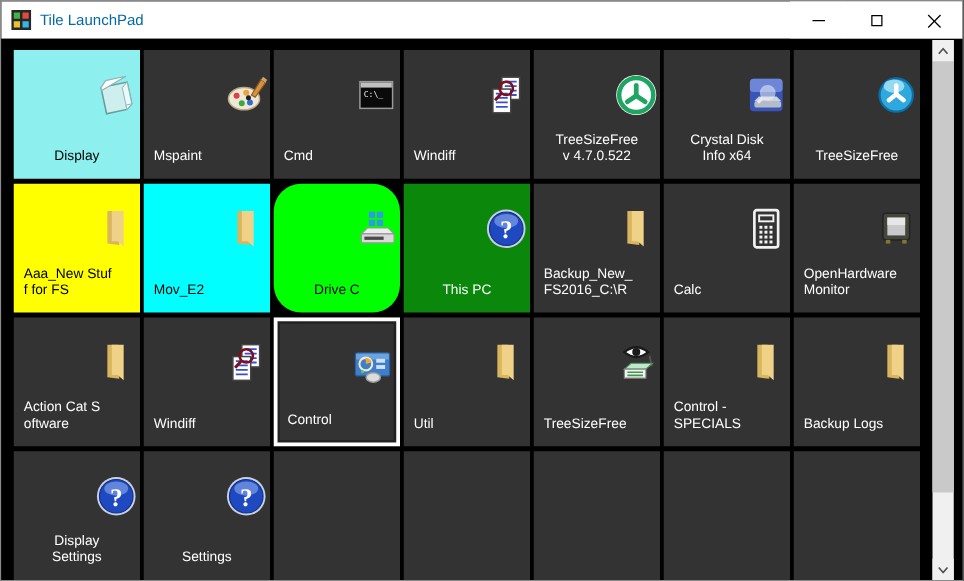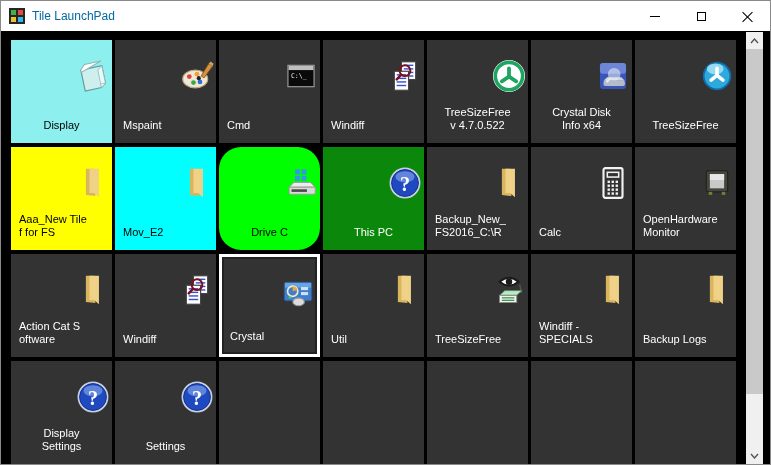--- a/index.html
+++ b/index.html
@@ -183,21 +183,21 @@
           </div>
           <div class="tile-label" style="color: rgb(255, 255, 255);">TreeSizeFree</div>
         </div>
         <div class="tile" style="background: rgb(255, 255, 0);">
           <div class="tile-icon">
             <svg viewBox="0 0 32 32">
               <path d="M10 4 h7 l1 1 v22 l-8 -1 z" fill="#d9b55e"></path>
               <path d="M13 4 h8 v24 l-4 -3.5 h-4 z" fill="#efd287"></path>
             </svg>
           </div>
-          <div class="tile-label" style="color: rgb(0, 0, 0);">Aaa_New Tile
+          <div class="tile-label" style="color: rgb(0, 0, 0);">Aaa_New Stuf
 f for FS</div>
         </div>
         <div class="tile" style="background: rgb(0, 255, 255);">
           <div class="tile-icon">
             <svg viewBox="0 0 32 32">
               <path d="M10 4 h7 l1 1 v22 l-8 -1 z" fill="#d9b55e"></path>
               <path d="M13 4 h8 v24 l-4 -3.5 h-4 z" fill="#efd287"></path>
             </svg>
           </div>
           <div class="tile-label" style="color: rgb(0, 0, 0);">Mov_E2</div>
@@ -314,21 +314,21 @@
               <rect x="4.5" y="7" width="23" height="15.5" rx="1.5" fill="#3f7ecb" stroke="#2c5f9e" stroke-width="0.8"></rect>
               <rect x="5" y="7.5" width="22" height="4" fill="#6aa4e0"></rect>
               <circle cx="11.5" cy="14.5" r="4.3" fill="none" stroke="#f0e8d0" stroke-width="1.4"></circle>
               <path d="M11.5 14.5 L11.5 10.4 A4.1 4.1 0 0 1 15.4 13.4 Z" fill="#f0a830"></path>
               <circle cx="9.3" cy="19.6" r="1.1" fill="#58d058"></circle>
               <rect x="18.5" y="11" width="6" height="2.6" fill="#cfe2f5"></rect>
               <rect x="18.5" y="15.2" width="6" height="2.6" fill="#cfe2f5"></rect>
               <ellipse cx="16.5" cy="23.5" rx="4.8" ry="3.2" fill="#dcdcdc" stroke="#9a9a9a"></ellipse>
             </svg>
           </div>
-          <div class="tile-label" style="color: rgb(255, 255, 255);">Crystal</div>
+          <div class="tile-label" style="color: rgb(255, 255, 255);">Control</div>
         </div>
         <div class="tile" style="background: rgb(51, 51, 51);">
           <div class="tile-icon">
             <svg viewBox="0 0 32 32">
               <path d="M10 4 h7 l1 1 v22 l-8 -1 z" fill="#d9b55e"></path>
               <path d="M13 4 h8 v24 l-4 -3.5 h-4 z" fill="#efd287"></path>
             </svg>
           </div>
           <div class="tile-label" style="color: rgb(255, 255, 255);">Util</div>
         </div>
@@ -348,21 +348,21 @@
           </div>
           <div class="tile-label" style="color: rgb(255, 255, 255);">TreeSizeFree</div>
         </div>
         <div class="tile" style="background: rgb(51, 51, 51);">
           <div class="tile-icon">
             <svg viewBox="0 0 32 32">
               <path d="M10 4 h7 l1 1 v22 l-8 -1 z" fill="#d9b55e"></path>
               <path d="M13 4 h8 v24 l-4 -3.5 h-4 z" fill="#efd287"></path>
             </svg>
           </div>
-          <div class="tile-label" style="color: rgb(255, 255, 255);">Windiff -
+          <div class="tile-label" style="color: rgb(255, 255, 255);">Control -
 SPECIALS</div>
         </div>
         <div class="tile" style="background: rgb(51, 51, 51);">
           <div class="tile-icon">
             <svg viewBox="0 0 32 32">
               <path d="M10 4 h7 l1 1 v22 l-8 -1 z" fill="#d9b55e"></path>
               <path d="M13 4 h8 v24 l-4 -3.5 h-4 z" fill="#efd287"></path>
             </svg>
           </div>
           <div class="tile-label" style="color: rgb(255, 255, 255);">Backup Logs</div>

